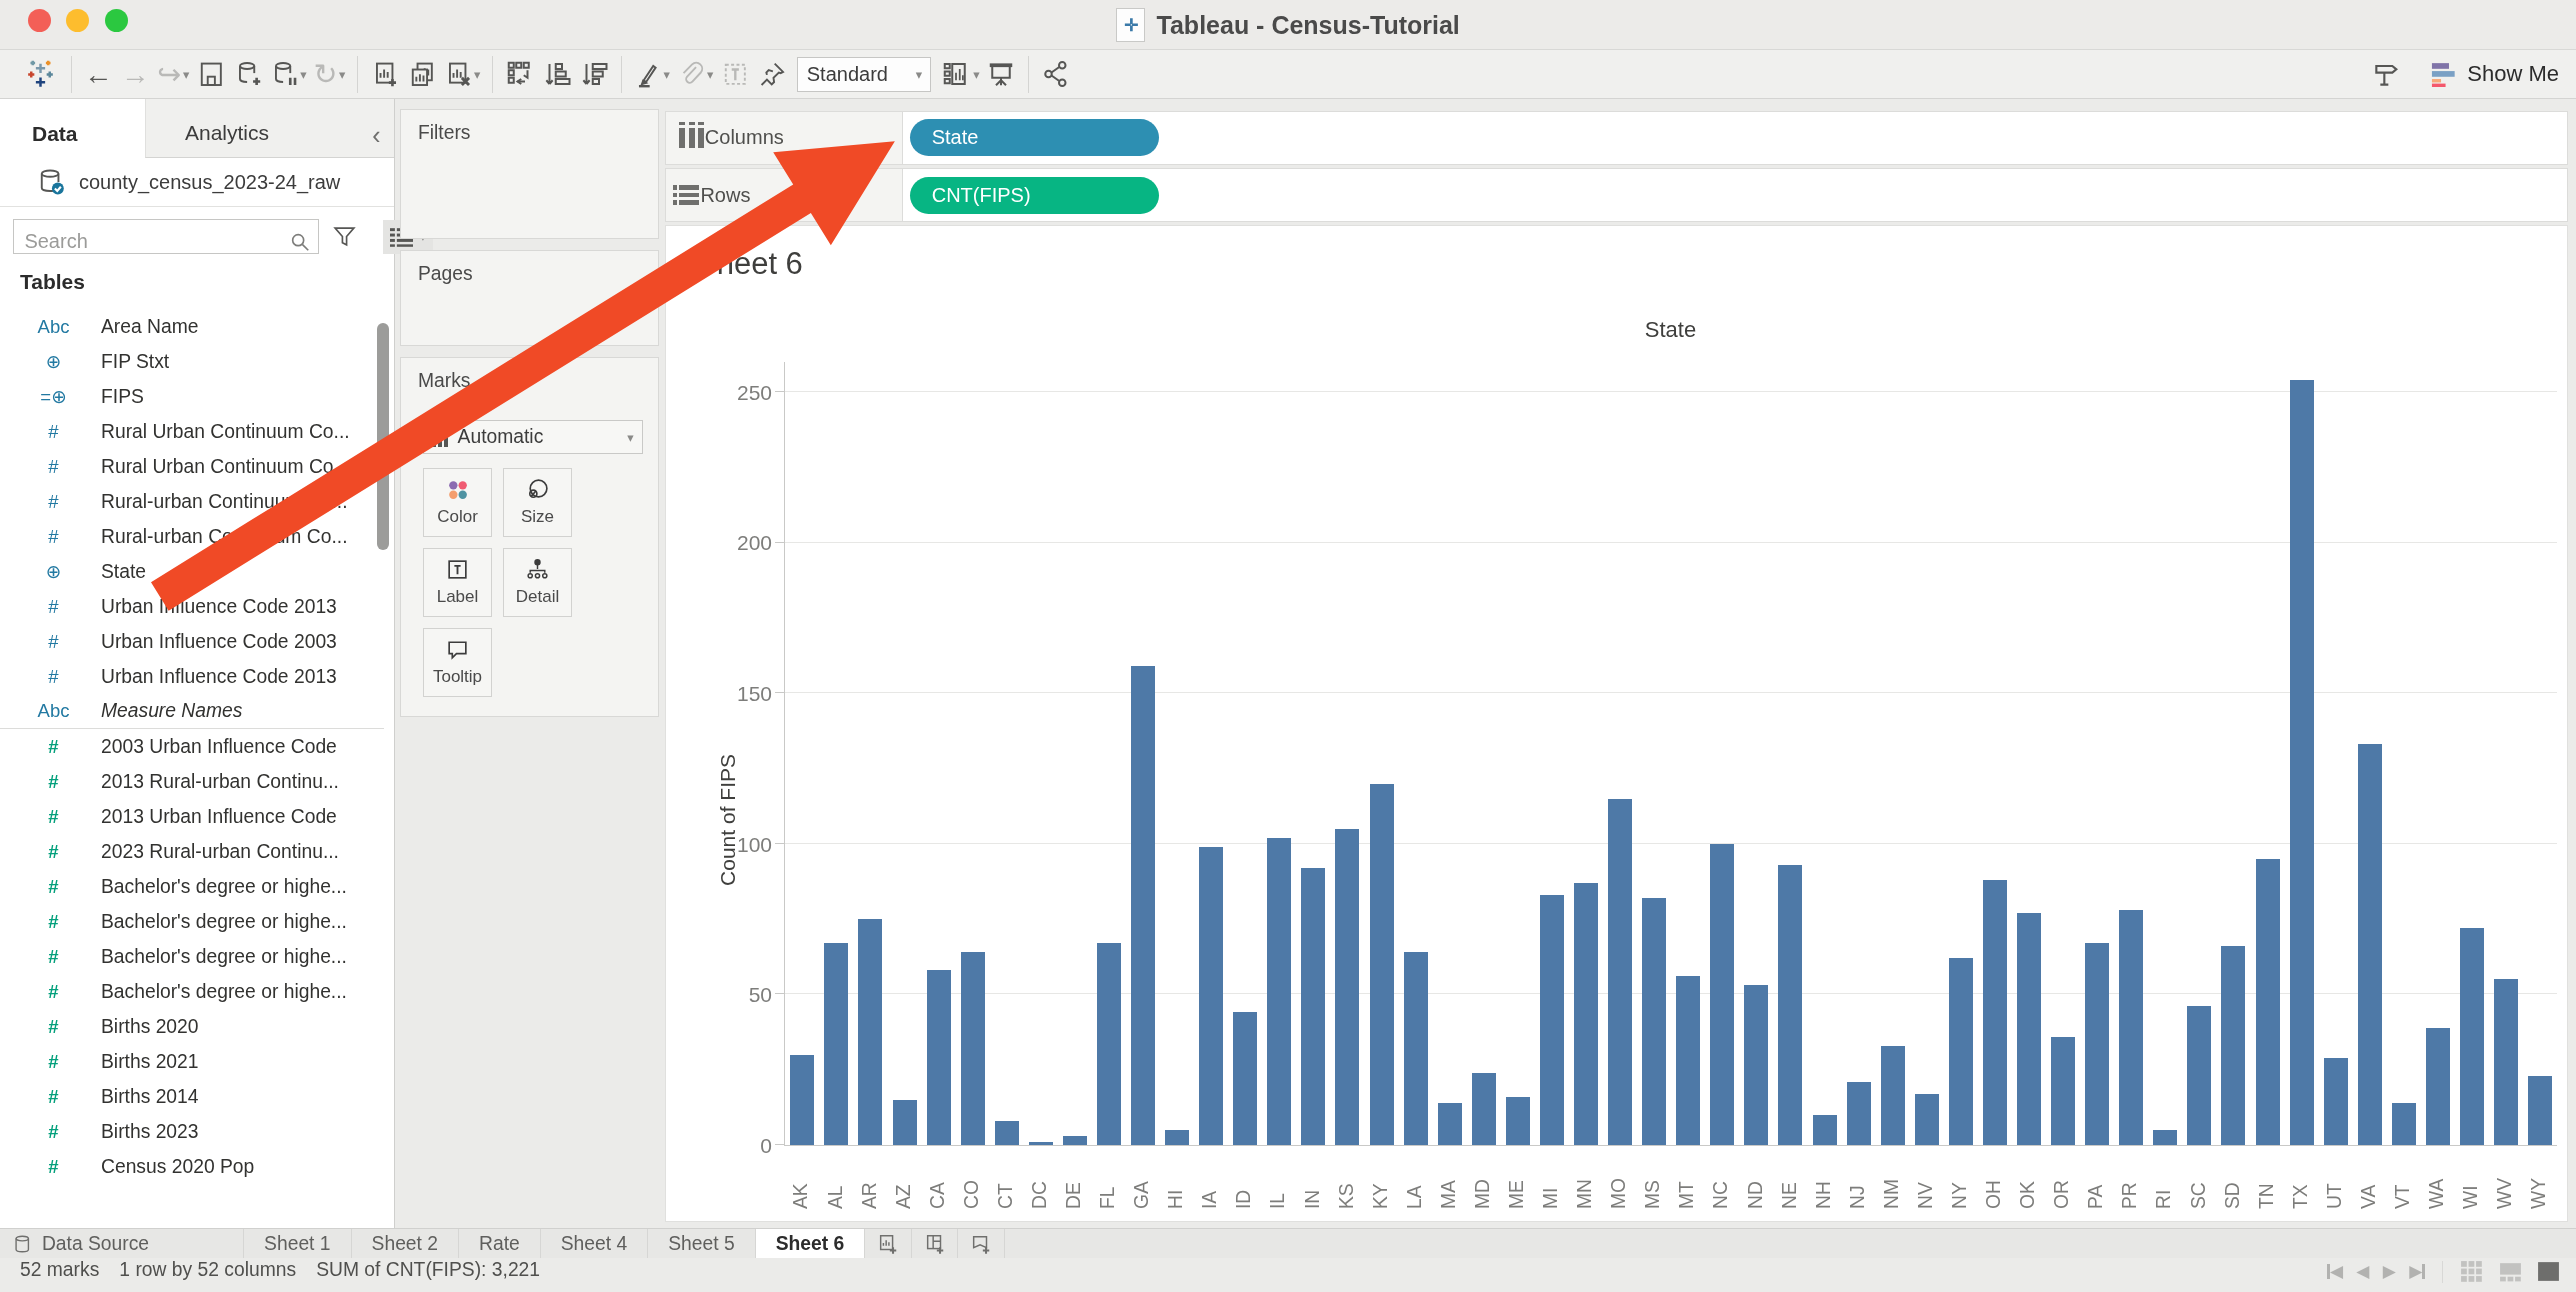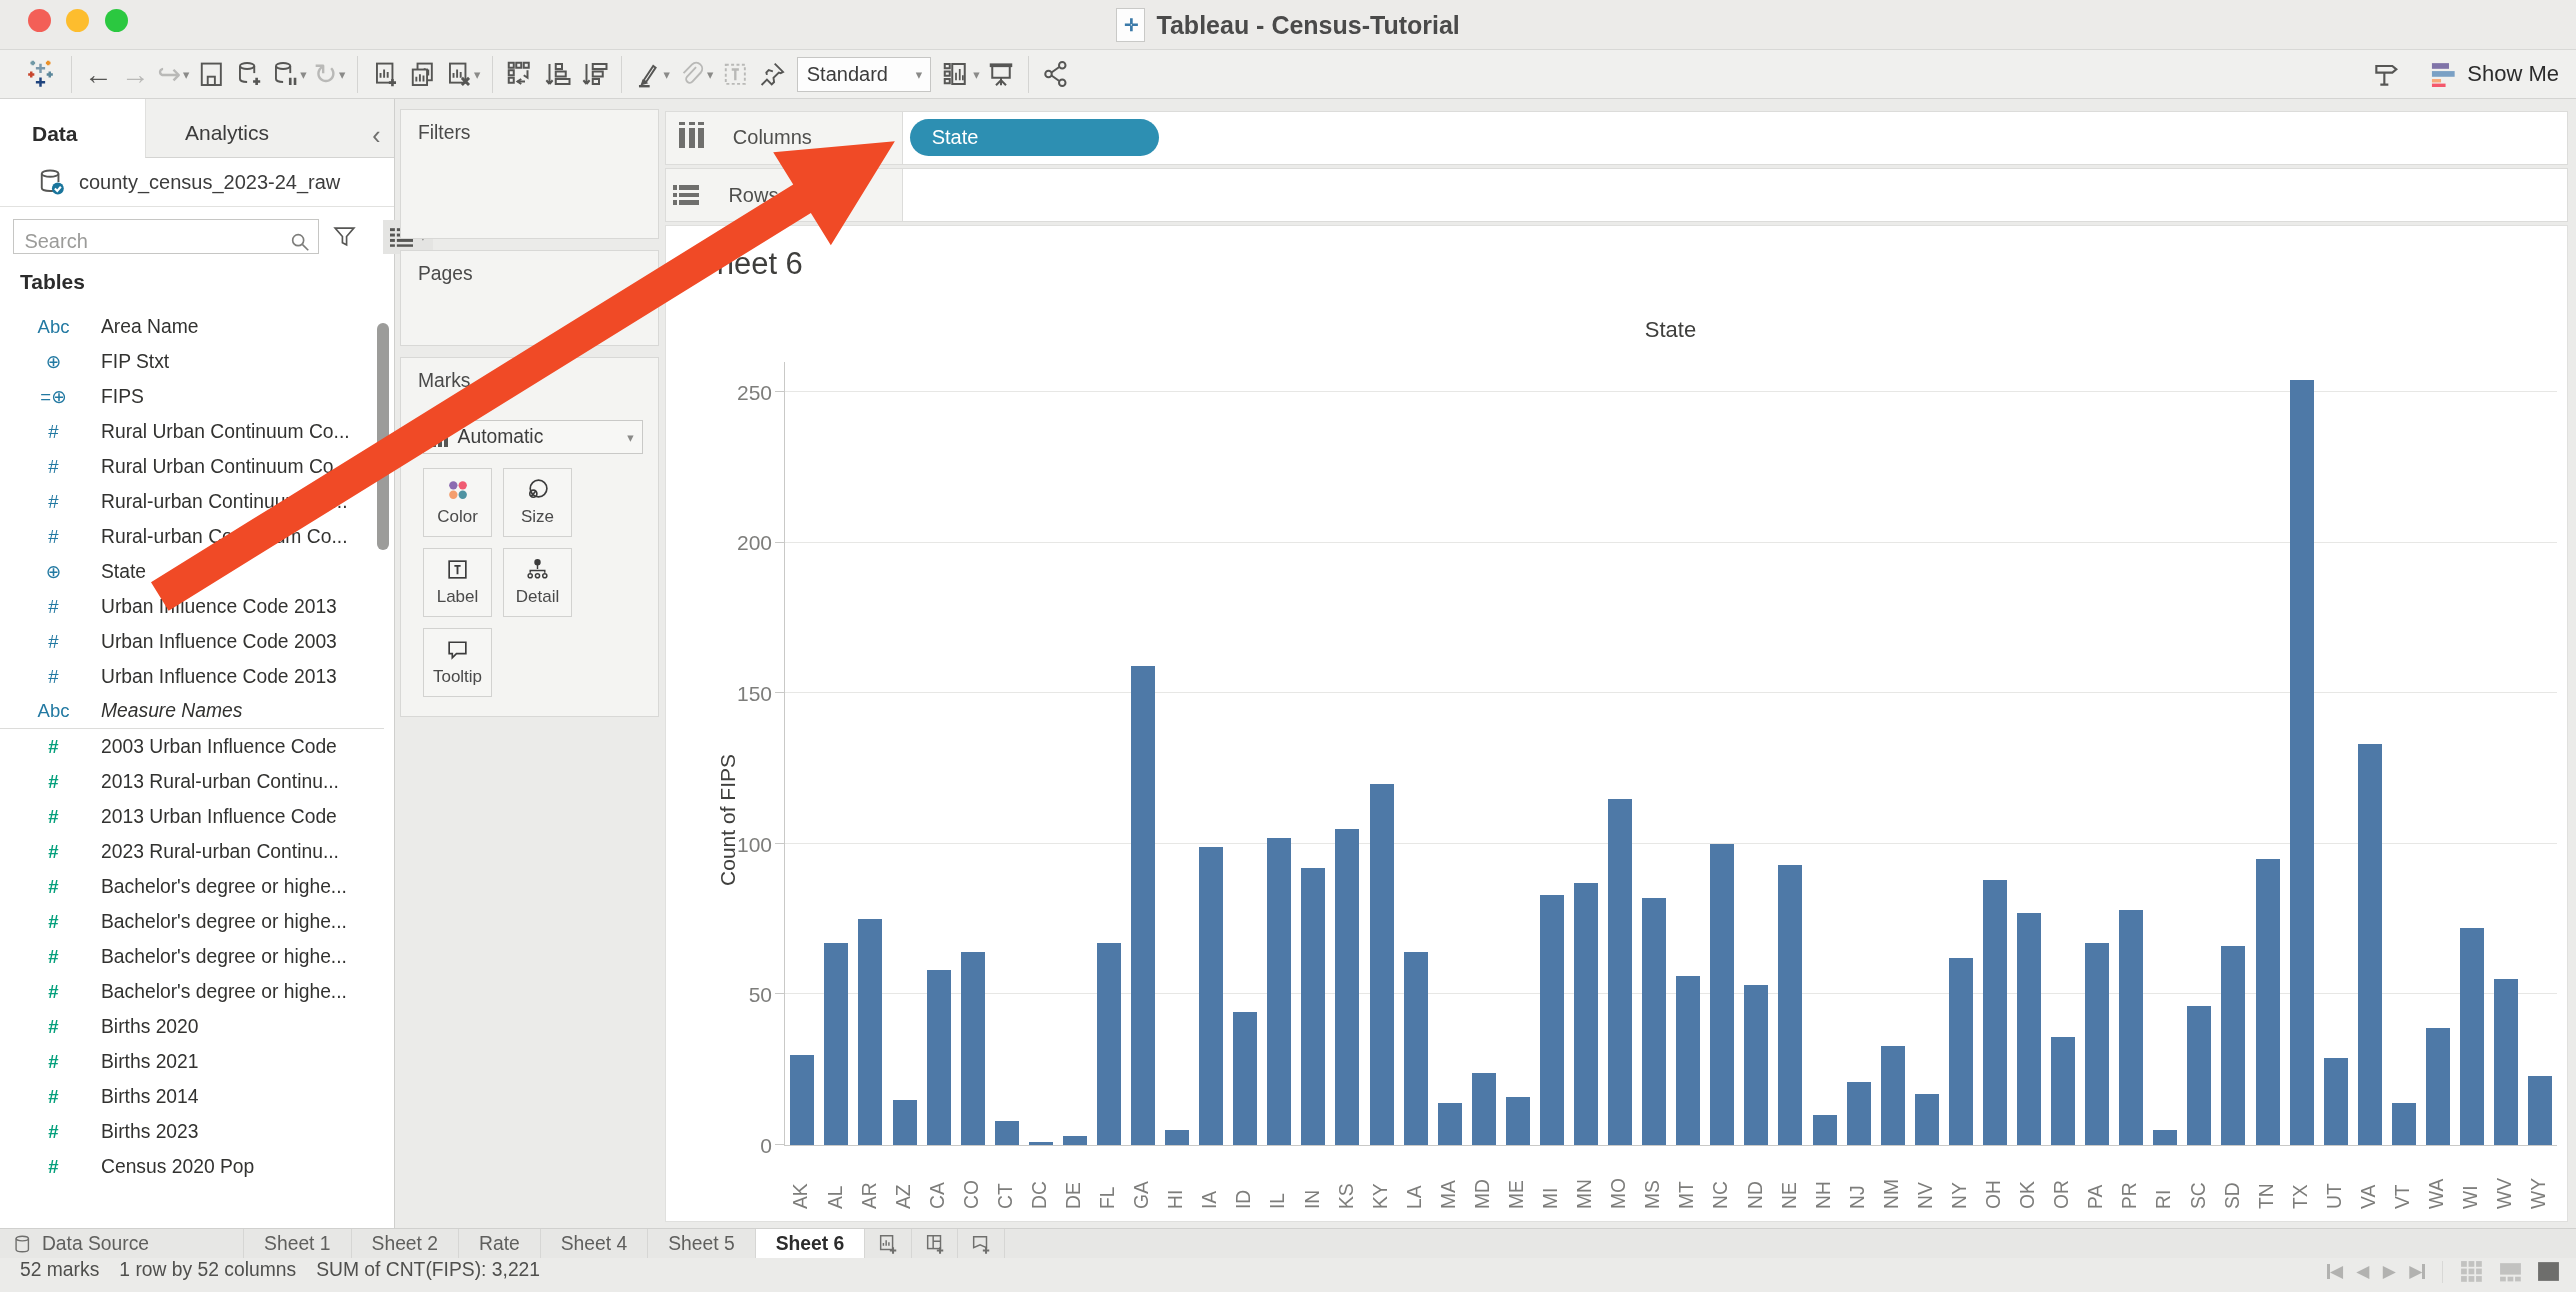--- a/index.html
+++ b/index.html
@@ -77,21 +77,21 @@
   .ddbars i { width:3.4px; background:#565654; display:block; }
   .marksgrid { display:flex; flex-wrap:wrap; gap:11px; margin:13.4px 11.8px 0 5px; }
   .mbtn { width:69px; height:69px; border:0.8px solid #d2d2d0; background:#f6f6f4; display:flex;
     flex-direction:column; align-items:center; justify-content:center; gap:5px; font-size:17px; color:#4a4a4a; }
 
   
   .shelf-area { position:absolute; left:665px; top:109px; right:8.4px; height:116px; }
   .shelf { position:absolute; left:0; right:0; height:54px; background:#fff; border:0.8px solid #dcdcda;
     display:flex; align-items:center; }
   .shelf.columns { top:1.7px; } .shelf.rows { top:59px; }
-  .shelf-label { width:237px; align-self:stretch; display:flex; align-items:center; gap:29px;
+  .shelf-label { width:237px; align-self:stretch; display:flex; align-items:center; gap:1px;
     padding-left:13.4px; background:#f4f4f2; border-right:0.8px solid #dcdcda; font-size:20px; color:#4f4f4d; }
   .pillzone { flex:1; display:flex; align-items:center; padding-left:6.7px; }
   .pill { width:249px; height:37px; border-radius:18.5px; display:flex; align-items:center;
     padding-left:22px; font-size:20px; color:#fff; }
   .colbars { display:flex; gap:3.4px; align-items:flex-end; }
   .colbars i { width:5.9px; height:20px; background:#6f6f6d; display:block; position:relative; }
   .colbars i::before { content:""; position:absolute; top:-5.9px; left:0; width:5.9px; height:3.4px; background:#6f6f6d; }
   .rowbars { display:flex; flex-direction:column; gap:3.4px; }
   .rowbars i { width:20px; height:4.2px; background:#6f6f6d; display:block; position:relative; }
   .rowbars i::before { content:""; position:absolute; left:-6.7px; top:0; width:4.2px; height:4.2px; background:#6f6f6d; }
@@ -580,20 +580,23 @@
     </div>
   </div>
   <div class="shelf rows">
     <div class="shelf-label">
       <span class="rowbars">
           <i></i>
           <i></i>
           <i></i>
         </span>
       <span>Rows</span>
+    </div>
+    <div class="pillzone">
+      <div class="pill" id="pill-rows" style="background: rgb(7, 181, 131);">CNT(FIPS)</div>
     </div>
   </div>
 </div>
 
 <div class="chart-card">
   <div class="sheet-title">Sheet 6</div>
   <div class="col-header">State</div>
   <div class="y-title">Count of FIPS</div>
   <div class="yaxis">
       <div class="ytick" style="bottom: -11.8px;">0</div>

